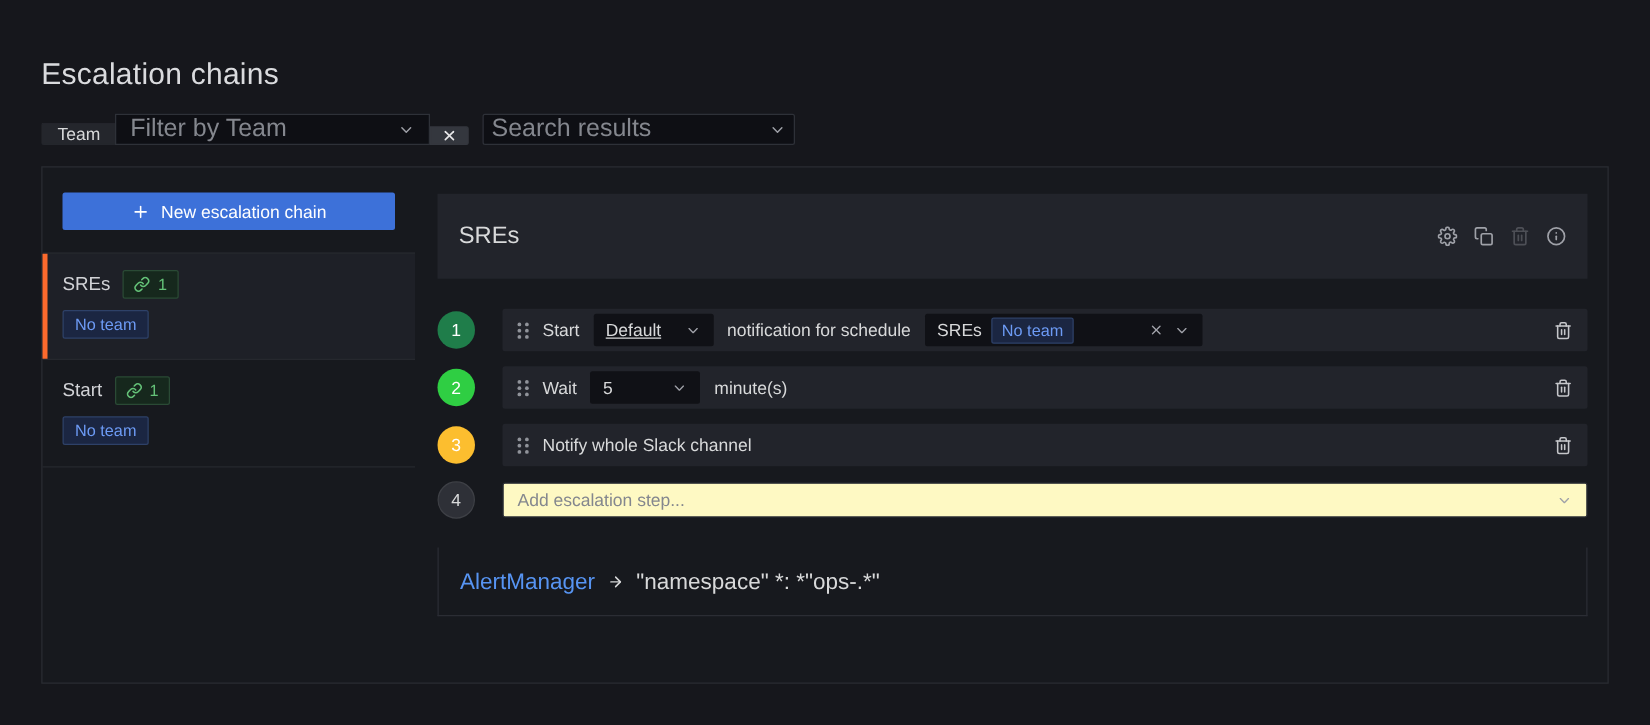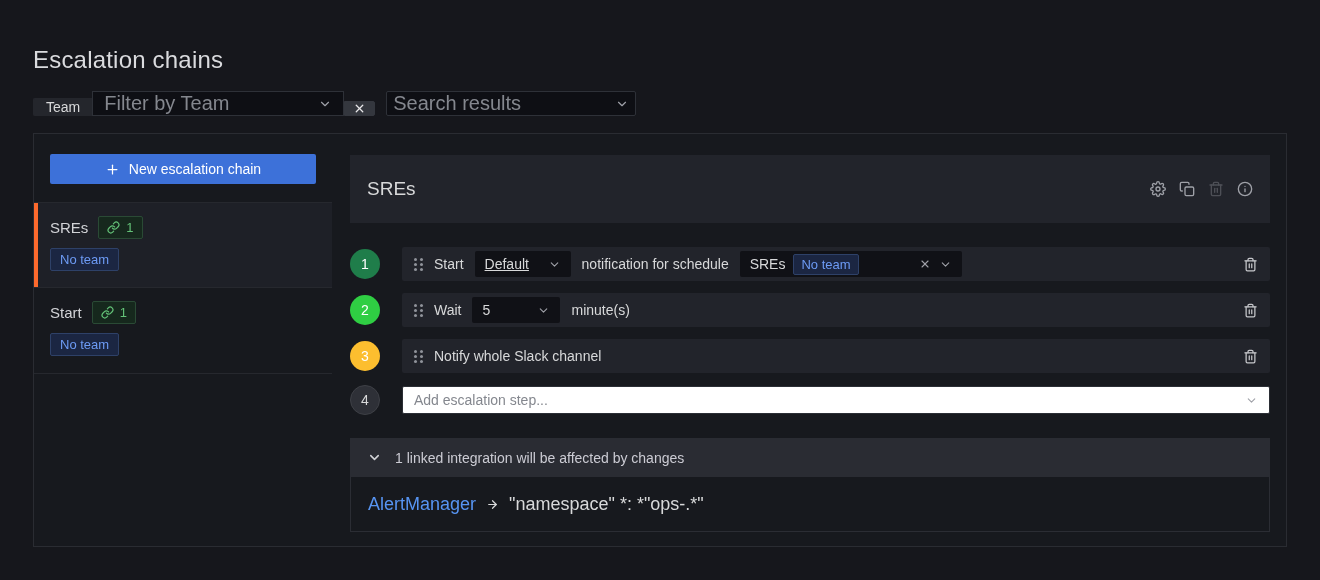--- a/index.html
+++ b/index.html
@@ -121,21 +121,21 @@
   .wait-select { width:88px; justify-content:space-between; gap:8px; }
   .sched-select { width:222px; gap:8px; }
   .sched-team-badge {
     background:#1b2642; border:1px solid #2e4168; border-radius:2px;
     padding:2px 7px; color:#6d9bf5; font-size:13px;
   }
   .spacer { flex:1; }
   .xclear { color:#9fa1a8; cursor:pointer; }
   .row-trash { margin-left:auto; color:#c6c7cb; cursor:pointer; display:flex; }
   .add-select {
-    flex:1; height:28px; background:#ffffff; border:1px solid #2b2e35; border-radius:2px;
+    flex:1; height:28px; background:#fef9c3; border:1px solid #2b2e35; border-radius:2px;
     display:flex; align-items:center; padding:0 11px; font-size:14px; cursor:pointer;
   }
 
   
   .linked { margin-top:23px; }
   .linked-header {
     height:39px; background:#2a2c33;
     display:flex; align-items:center; gap:13px; padding:0 17px;
     font-size:14px; color:#ccccd4; cursor:pointer;
   }
@@ -368,28 +368,20 @@
           <span class="chev icon">
             <svg width="13" height="13" viewBox="0 0 24 24" fill="none" stroke="currentColor" stroke-width="2" stroke-linecap="round" stroke-linejoin="round">
                 <polyline points="6 9 12 15 18 9"></polyline>
               </svg>
           </span>
         </div>
       </div>
     </div>
 
     <div class="linked">
-      <div class="linked-header">
-        <span class="icon" style="color:#d2d3d7;">
-          <svg width="15" height="15" viewBox="0 0 24 24" fill="none" stroke="currentColor" stroke-width="2.4" stroke-linecap="round" stroke-linejoin="round">
-              <polyline points="6 9 12 15 18 9"></polyline>
-            </svg>
-        </span>
-        <span>1 linked integration will be affected by changes</span>
-      </div>
       <div class="linked-body">
         <span class="integration-link">AlertManager</span>
         <span class="arrow icon">
           <svg width="13" height="13" viewBox="0 0 24 24" fill="none" stroke="currentColor" stroke-width="2.2" stroke-linecap="round" stroke-linejoin="round">
               <line x1="5" y1="12" x2="19" y2="12"></line>
               <polyline points="12 5 19 12 12 19"></polyline>
             </svg>
         </span>
         <span class="route">"namespace" *: *"ops-.*"</span>
       </div>

